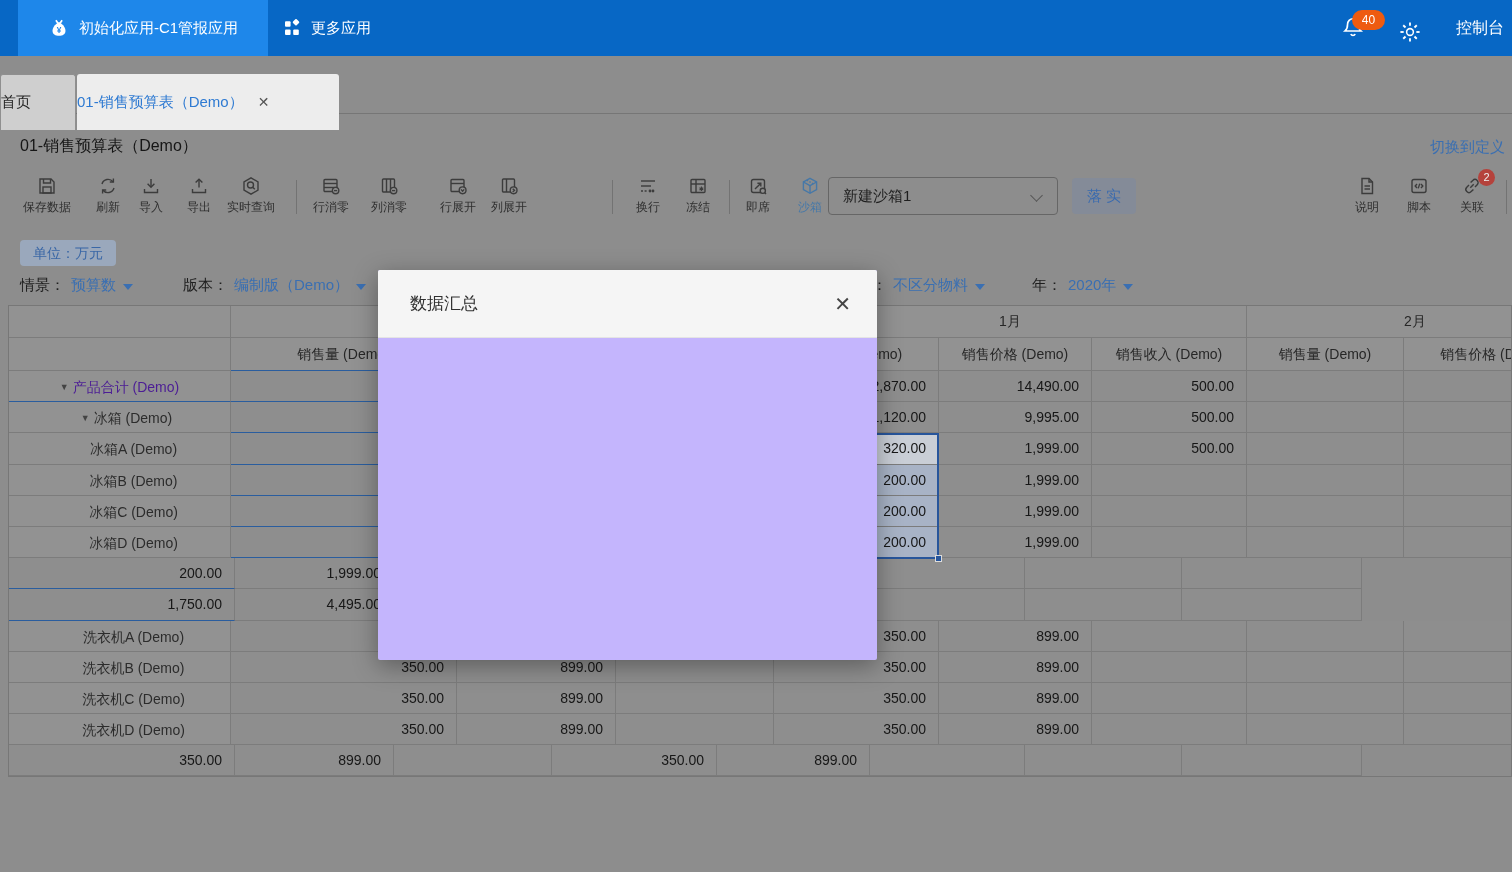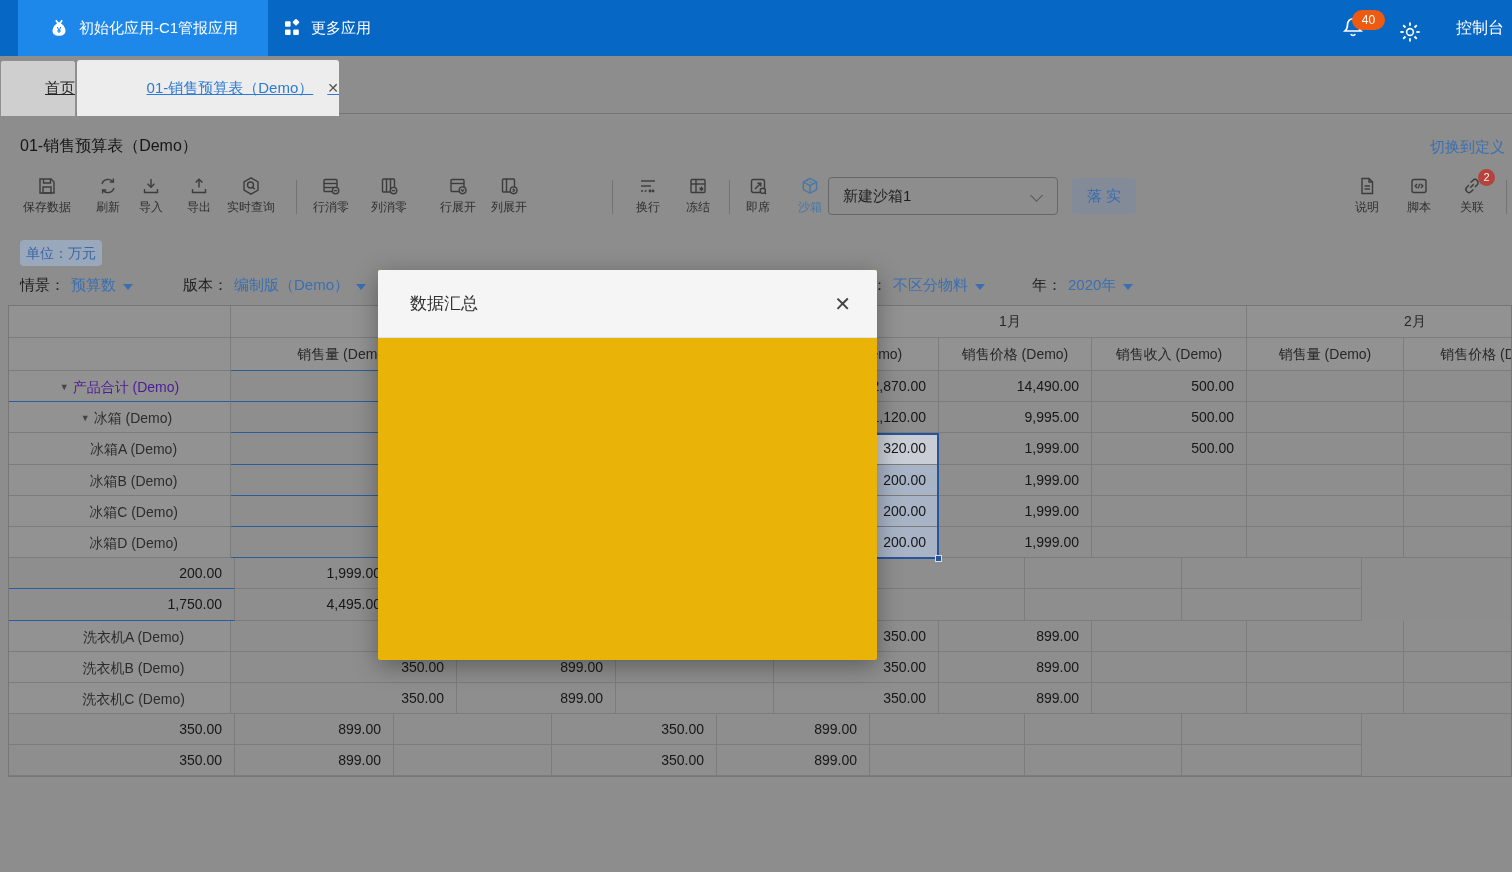--- a/index.html
+++ b/index.html
@@ -14,22 +14,22 @@
   .apptab.current { left:18px; width:250px; background:#1e87ea; justify-content:center; }
   .apptab.more { left:282px; width:112px; }
   .bellwrap { position:absolute; left:1340px; top:14px; width:30px; height:32px; }
   .badge-orange { position:absolute; left:1352px; top:10px; min-width:33px; height:20px; border-radius:10px;
                   background:#ee5b10; color:#fff; font-size:12px; line-height:20px; text-align:center; padding:0 6px; }
   .gearwrap { position:absolute; left:1398px; top:20px; width:24px; height:24px; }
   .console { position:absolute; left:1456px; top:18px; color:#fff; font-size:16px; white-space:nowrap; }
 
   
   .strip-border { position:absolute; left:0; top:113px; width:1512px; height:1px; background:#767676; }
-  .tab { position:absolute; top:60px; height:56px; display:flex; align-items:center; justify-content:flex-end;
-         gap:14px; font-size:15px; border-radius:3px 3px 0 0; cursor:pointer;text-decoration:underline; }
+  .tab { position:absolute; top:74px; height:56px; display:flex; align-items:center; justify-content:flex-start;
+         gap:14px; font-size:15px; border-radius:3px 3px 0 0; cursor:pointer; }
   .tab.home { left:0; width:76px; background:#cfcfcf; color:#262626; border:1px solid #8f8f8f; border-bottom:none; }
   .tab.report { left:77px; width:262px; background:#ededed; color:#2e7ad2; }
   .tab .x { color:#555; font-size:14px; }
 
   
   .pgtitle { position:absolute; left:20px; top:136px; font-size:16px; color:#161616; }
   .switchlink { position:absolute; left:1430px; top:138px; font-size:15px; color:#3a6fb2; white-space:nowrap; cursor:pointer; }
 
   
   .tbtn { position:absolute; top:176px; width:64px; height:42px; display:flex; flex-direction:column;
@@ -40,21 +40,21 @@
   .sandbox-select { position:absolute; left:828px; top:177px; width:230px; height:38px; border:1px solid #666;
           border-radius:4px; font-size:15px; color:#1e1e1e; display:flex; align-items:center; padding:0 14px; cursor:pointer; }
   .sandbox-select .chev { position:absolute; right:16px; top:13px; width:9px; height:9px;
           border-right:1.6px solid #555; border-bottom:1.6px solid #555; transform:rotate(45deg); }
   .apply-btn { position:absolute; left:1072px; top:178px; width:64px; height:36px; background:#848b98;
           border-radius:4px; color:#3b6bae; font-size:15px; display:flex; align-items:center; justify-content:center; cursor:pointer; }
   .rel-badge { position:absolute; right:9px; top:-7px; width:17px; height:17px; border-radius:50%;
           background:#b5423c; color:#eee; font-size:11px; line-height:17px; text-align:center; }
 
   
-  .unit-badge { position:absolute; left:20px; top:240px; height:26px; padding:0 6px; background:#9aa8bc;
+  .unit-badge { position:absolute; left:20px; top:240px; height:26px; padding:0 13px; background:#9aa8bc;
           border-radius:4px; color:#3a67a6; font-size:14px; line-height:26px; }
   .fitem { position:absolute; top:276px; font-size:15px; white-space:nowrap; cursor:pointer; }
   .fitem .flabel, .fitem .fcolon { color:#1f1f1f; }
   .fitem .fvalue { color:#3a6fb2; margin-left:6px; }
   .caret { display:inline-block; width:0; height:0; border-left:5px solid transparent;
            border-right:5px solid transparent; border-top:6px solid #3a6fb2; margin-left:7px; }
   .f0{left:20px;} .f1{left:183px;} .f2{left:872px;} .f3{left:1032px;}
 
   
   .grid-area { position:absolute; left:8px; top:305px; width:1504px; height:472px; overflow:hidden;
@@ -75,21 +75,21 @@
   .vcell { background:#8e8e8e; color:#171717; text-align:right; padding-right:12px; }
   .blue-b { border-bottom-color:#2a5d9e !important; }
   .sel    { background:#a8b3c6; }
   .sel-active { background:#c9ced6; }
   .sel-box { position:absolute; left:764px; top:127px; width:166px; height:126px;
              border:2px solid #27559b; pointer-events:none; }
   .sel-handle { position:absolute; right:-5px; bottom:-5px; width:7px; height:7px;
              background:#27559b; border:1px solid #dcdcdc; }
 
   
-  .modal { position:absolute; left:378px; top:270px; width:499px; height:390px; background:#eab308;
+  .modal { position:absolute; left:378px; top:270px; width:499px; height:390px; background:#c4b5fd;
            border-radius:2px; box-shadow:0 6px 24px rgba(0,0,0,0.35); z-index:30; }
   .modal-head { height:68px; background:#f5f5f5; border-bottom:1px solid #e4e4e4; border-radius:2px 2px 0 0;
            display:flex; align-items:center; }
   .modal-title { margin-left:32px; font-size:17px; color:#303030; }
   .modal-close { position:absolute; right:26px; top:22px; font-size:20px; color:#444; cursor:pointer; }
   .modal-body { padding:38px 32px 0; }
   .modal-body .mline { font-size:16.5px; color:#333; line-height:32.6px; }
 </style>
 </head>
 <body>
@@ -457,20 +457,21 @@
           <div class="cell vcell" style="width: 226px;">350.00</div>
           <div class="cell vcell" style="width: 159px;">899.00</div>
           <div class="cell vcell" style="width: 158px;"></div>
           <div class="cell vcell" style="width: 165px;">350.00</div>
           <div class="cell vcell" style="width: 153px;">899.00</div>
           <div class="cell vcell" style="width: 155px;"></div>
           <div class="cell vcell" style="width: 157px;"></div>
           <div class="cell vcell" style="width: 180px;"></div>
         </div>
         <div class="trow datarow">
+          <div class="cell rowheader" style="width: 222px; padding-left: 28px;"><span class="nm">洗衣机D (Demo)</span></div>
           <div class="cell vcell" style="width: 226px;">350.00</div>
           <div class="cell vcell" style="width: 159px;">899.00</div>
           <div class="cell vcell" style="width: 158px;"></div>
           <div class="cell vcell" style="width: 165px;">350.00</div>
           <div class="cell vcell" style="width: 153px;">899.00</div>
           <div class="cell vcell" style="width: 155px;"></div>
           <div class="cell vcell" style="width: 157px;"></div>
           <div class="cell vcell" style="width: 180px;"></div>
         </div>
         <div class="trow datarow">

